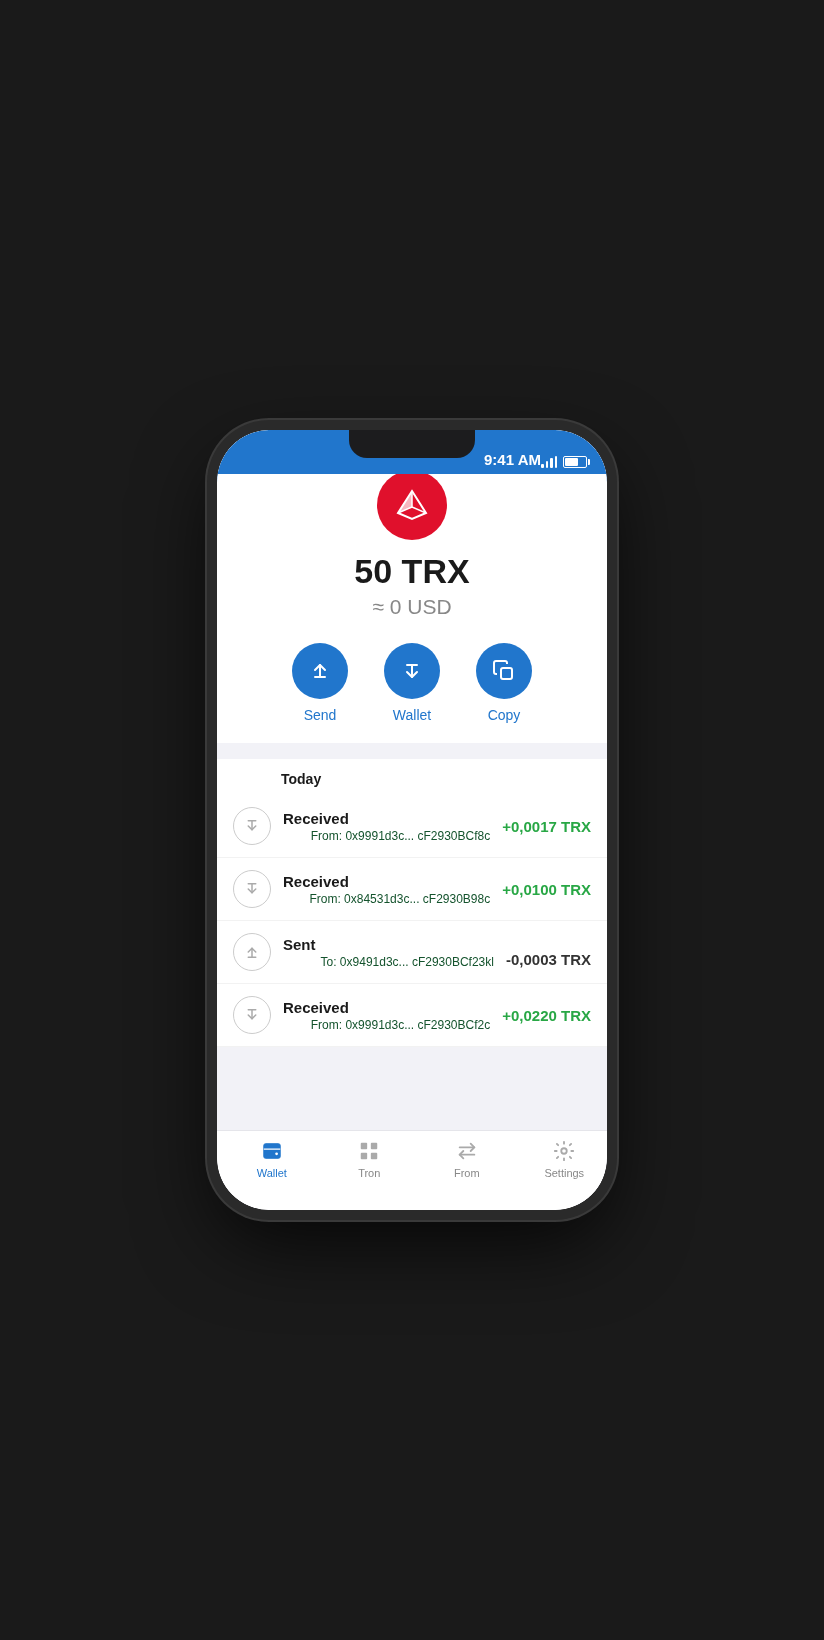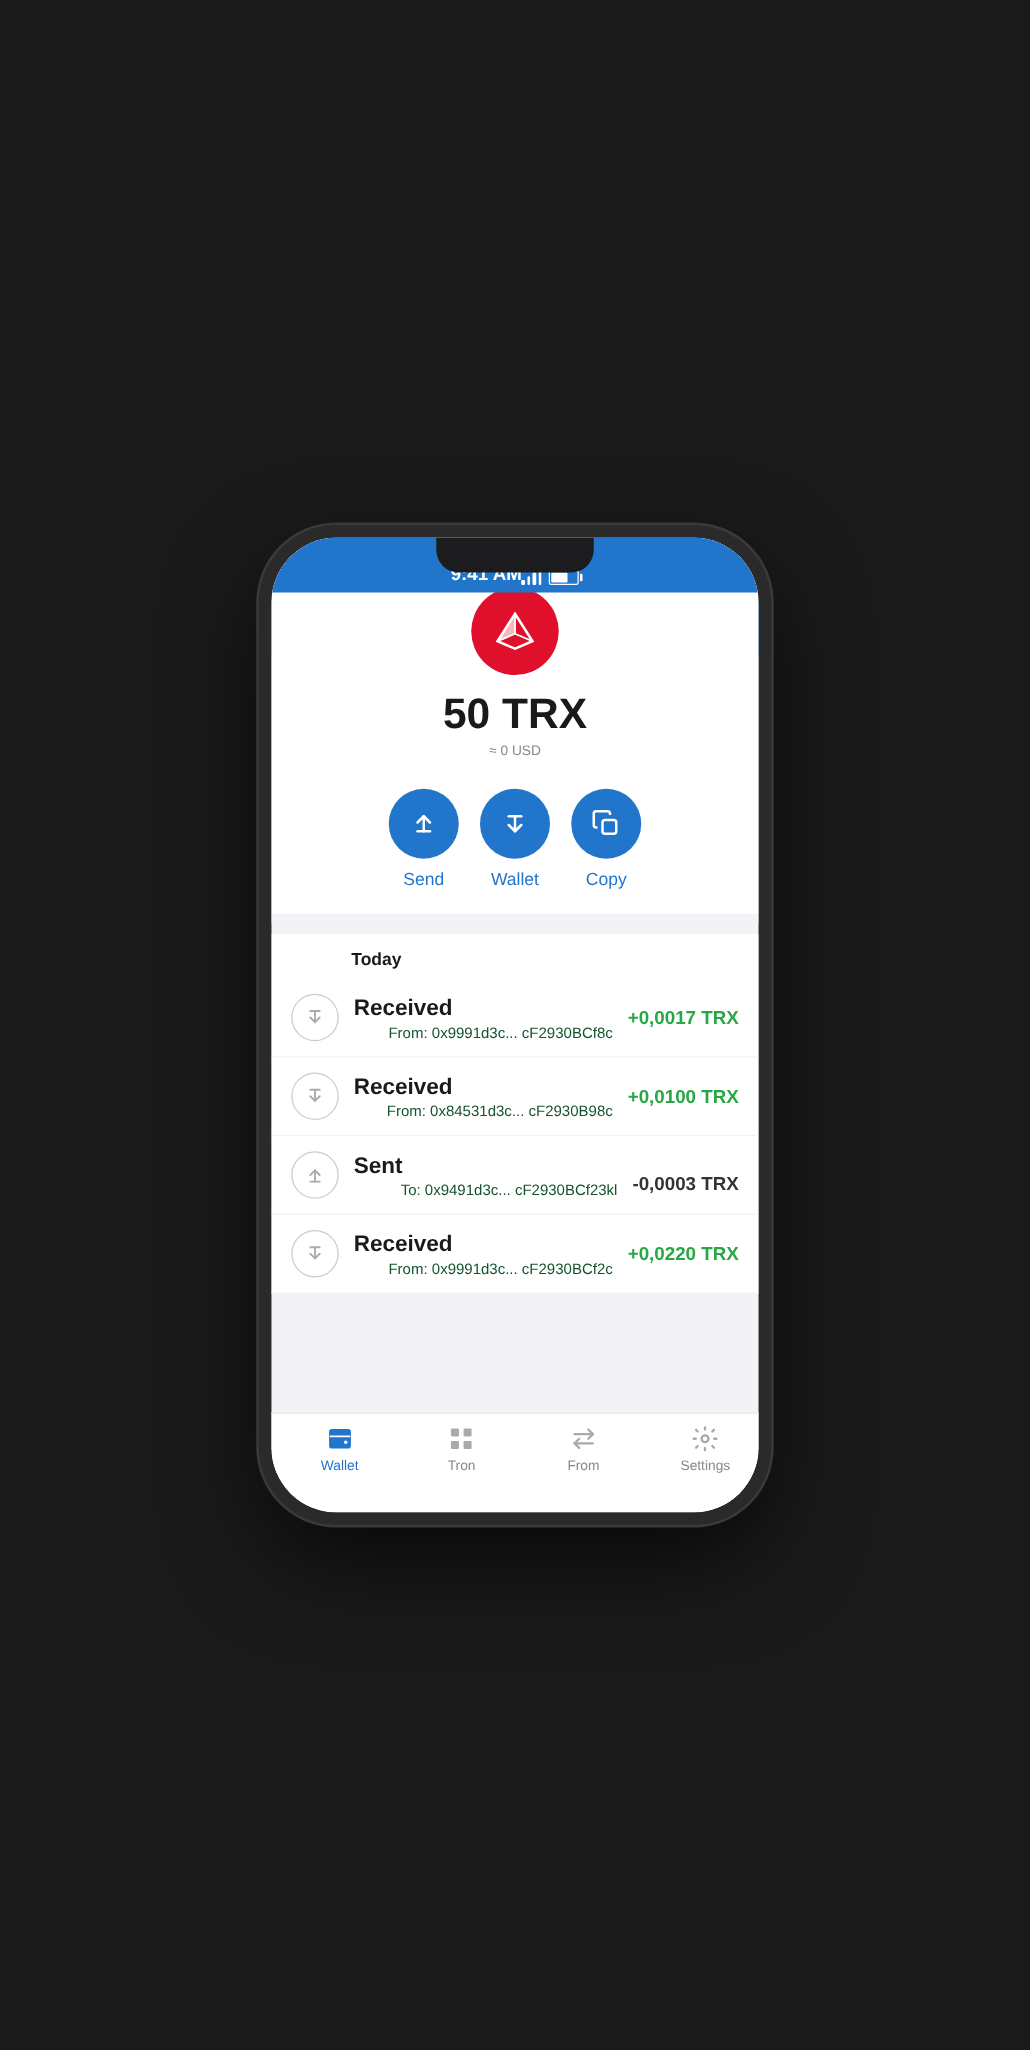--- a/index.html
+++ b/index.html
@@ -39,21 +39,21 @@
       background: #1c1c1e;
       border-radius: 0 0 18px 18px;
       z-index: 100;
     }
     
     .status-bar {
       background: #2176cc;
       height: 44px;
       display: flex;
       align-items: flex-end;
-      justify-content: center;
+      justify-content: flex-end;
       padding: 0 20px 6px;
       position: relative;
       z-index: 10;
     }
     .status-time {
       color: white;
       font-size: 15px;
       font-weight: 600;
     }
     .status-icons {
@@ -190,28 +190,28 @@
       justify-content: center;
       margin-bottom: 12px;
     }
     .coin-amount {
       font-size: 34px;
       font-weight: 700;
       color: #1a1a1a;
       margin-bottom: 4px;
     }
     .coin-usd {
-      font-size: 11px;
+      font-size: 21px;
       color: #888;
       margin-bottom: 20px;
     }
     
     .action-buttons {
       display: flex;
-      gap: 17px;
+      gap: 36px;
       margin-top: 4px;
     }
     .action-btn-wrap {
       display: flex;
       flex-direction: column;
       align-items: center;
       gap: 8px;
       cursor: pointer;
     }
     .action-circle {
@@ -255,21 +255,21 @@
       border: 1.5px solid #ccc;
       display: flex;
       align-items: center;
       justify-content: center;
       flex-shrink: 0;
     }
     .tx-info {
       flex: 1;
     }
     .tx-type {
-      font-size: 18px;
+      font-size: 15px;
       font-weight: 700;
       color: #1a1a1a;
     }
     .tx-addr {
       font-size: 12px;
       color: #14532d;
       margin-top: 2px;
       text-align: right;
     }
     .tx-amount-positive {

